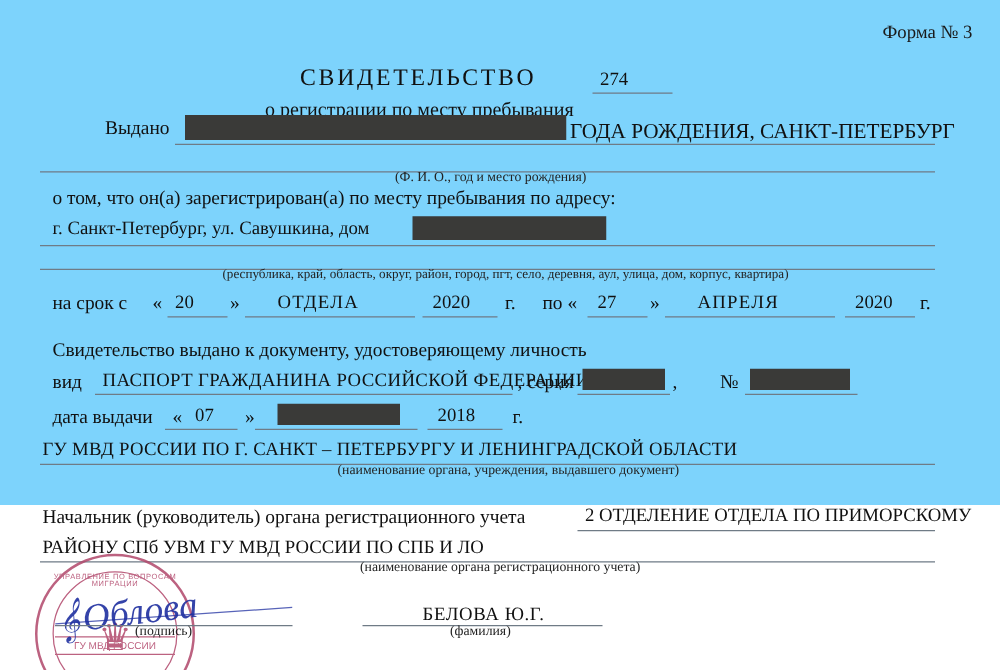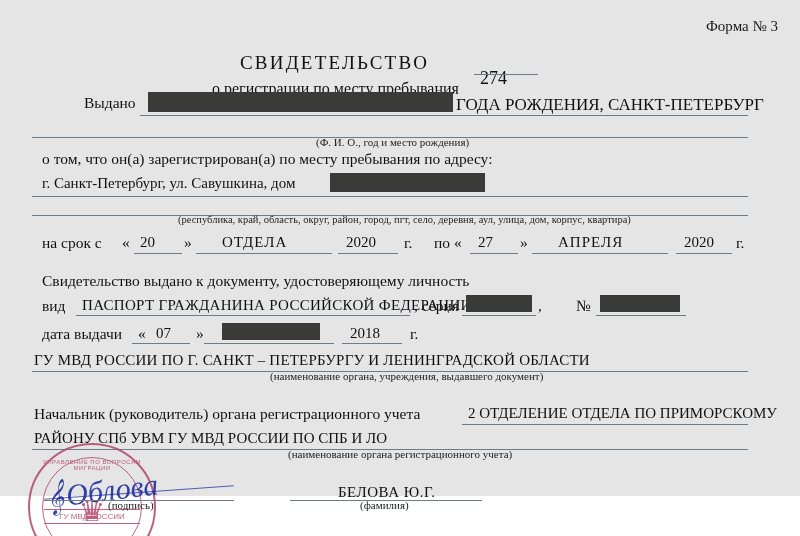--- a/index.html
+++ b/index.html
@@ -11,22 +11,22 @@
     height: 536px;
     background: #ffffff;
     font-family: "Liberation Serif", serif;
     color: #111111;
     overflow: hidden;
     position: relative;
   }
   .page {
     position: relative;
     width: 800px;
-    height: 496px;
-    background: #e5e5e5;
+    height: 404px;
+    background: #7dd3fc;
   }
   
   .t {
     position: absolute;
     white-space: nowrap;
     font-family: "Liberation Serif", serif;
   }
   .line {
     position: absolute;
     border-bottom: 1px solid #6f7b86;
@@ -63,22 +63,21 @@
     font-size: 10.5px;
     color: #232323;
   }
   .value {
     font-size: 15px;
   }
   .bold-ish {
     font-size: 17px;
   }
   .num274 {
-    font-size: 18px;
-    margin-top: 12px;
+    font-size: 15px;
   }
   
   .stamp {
     position: absolute;
     left: 28px;
     top: 443px;
     width: 128px;
     height: 128px;
     border: 2px solid #b1476b;
     border-radius: 50%;

